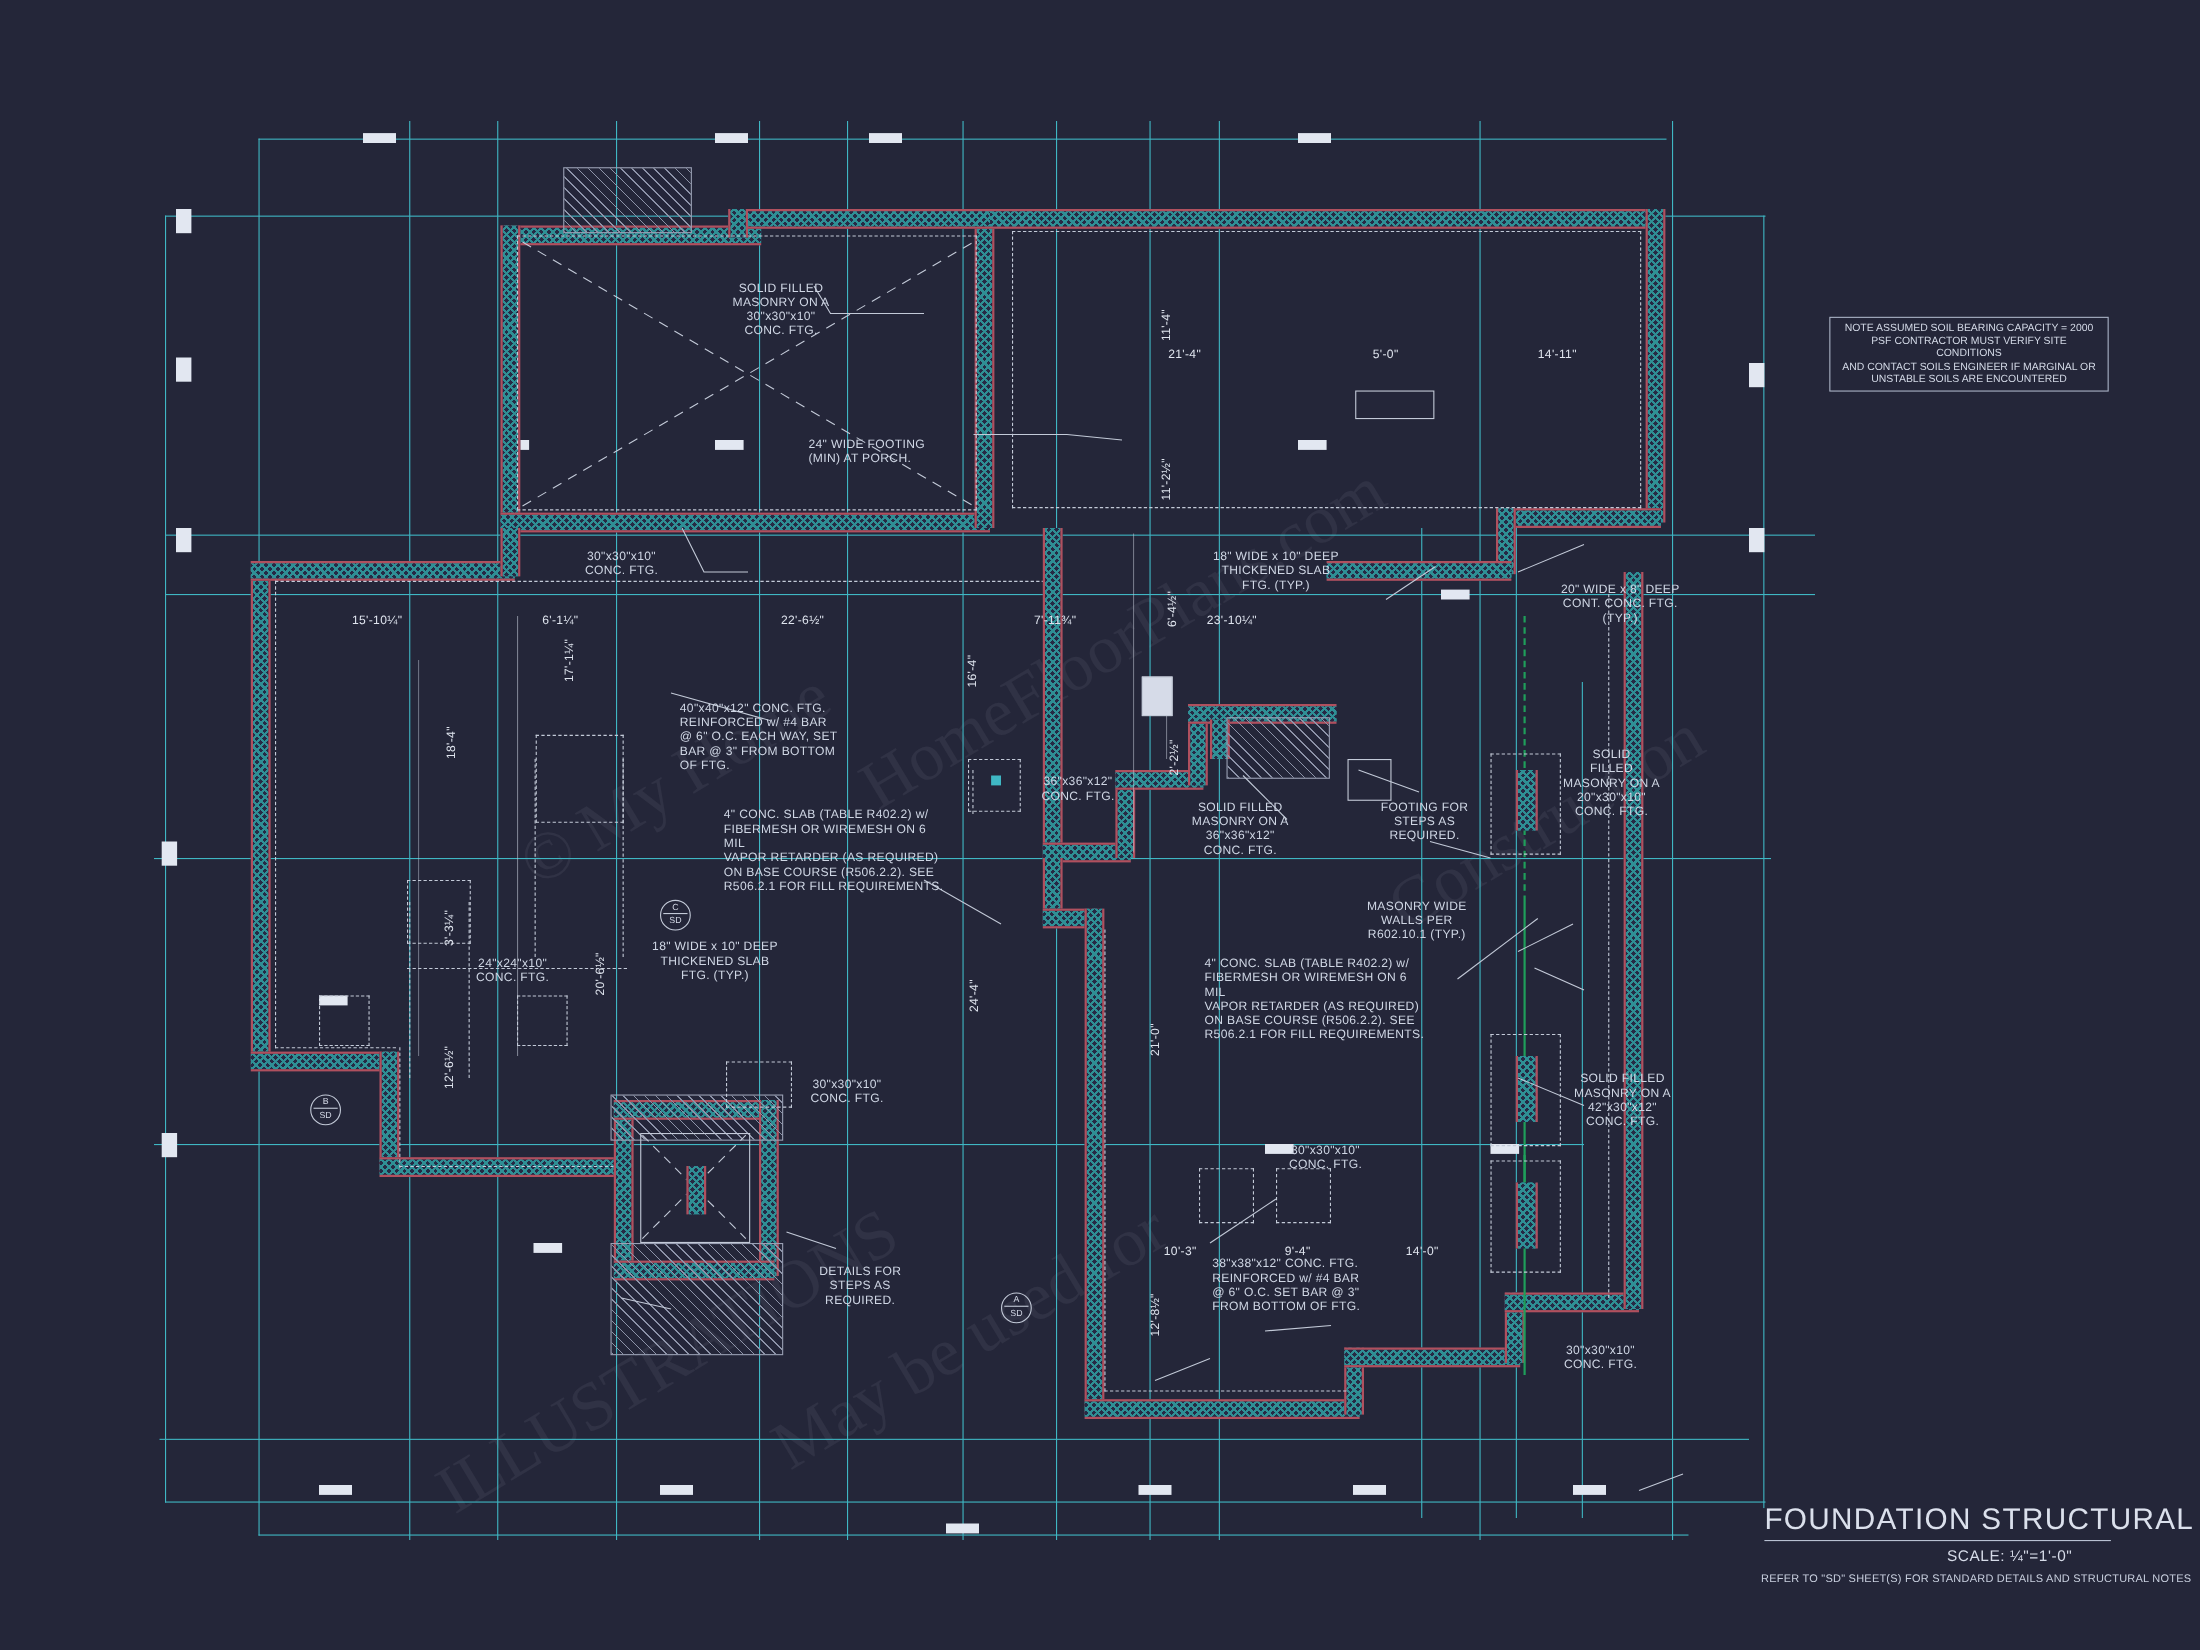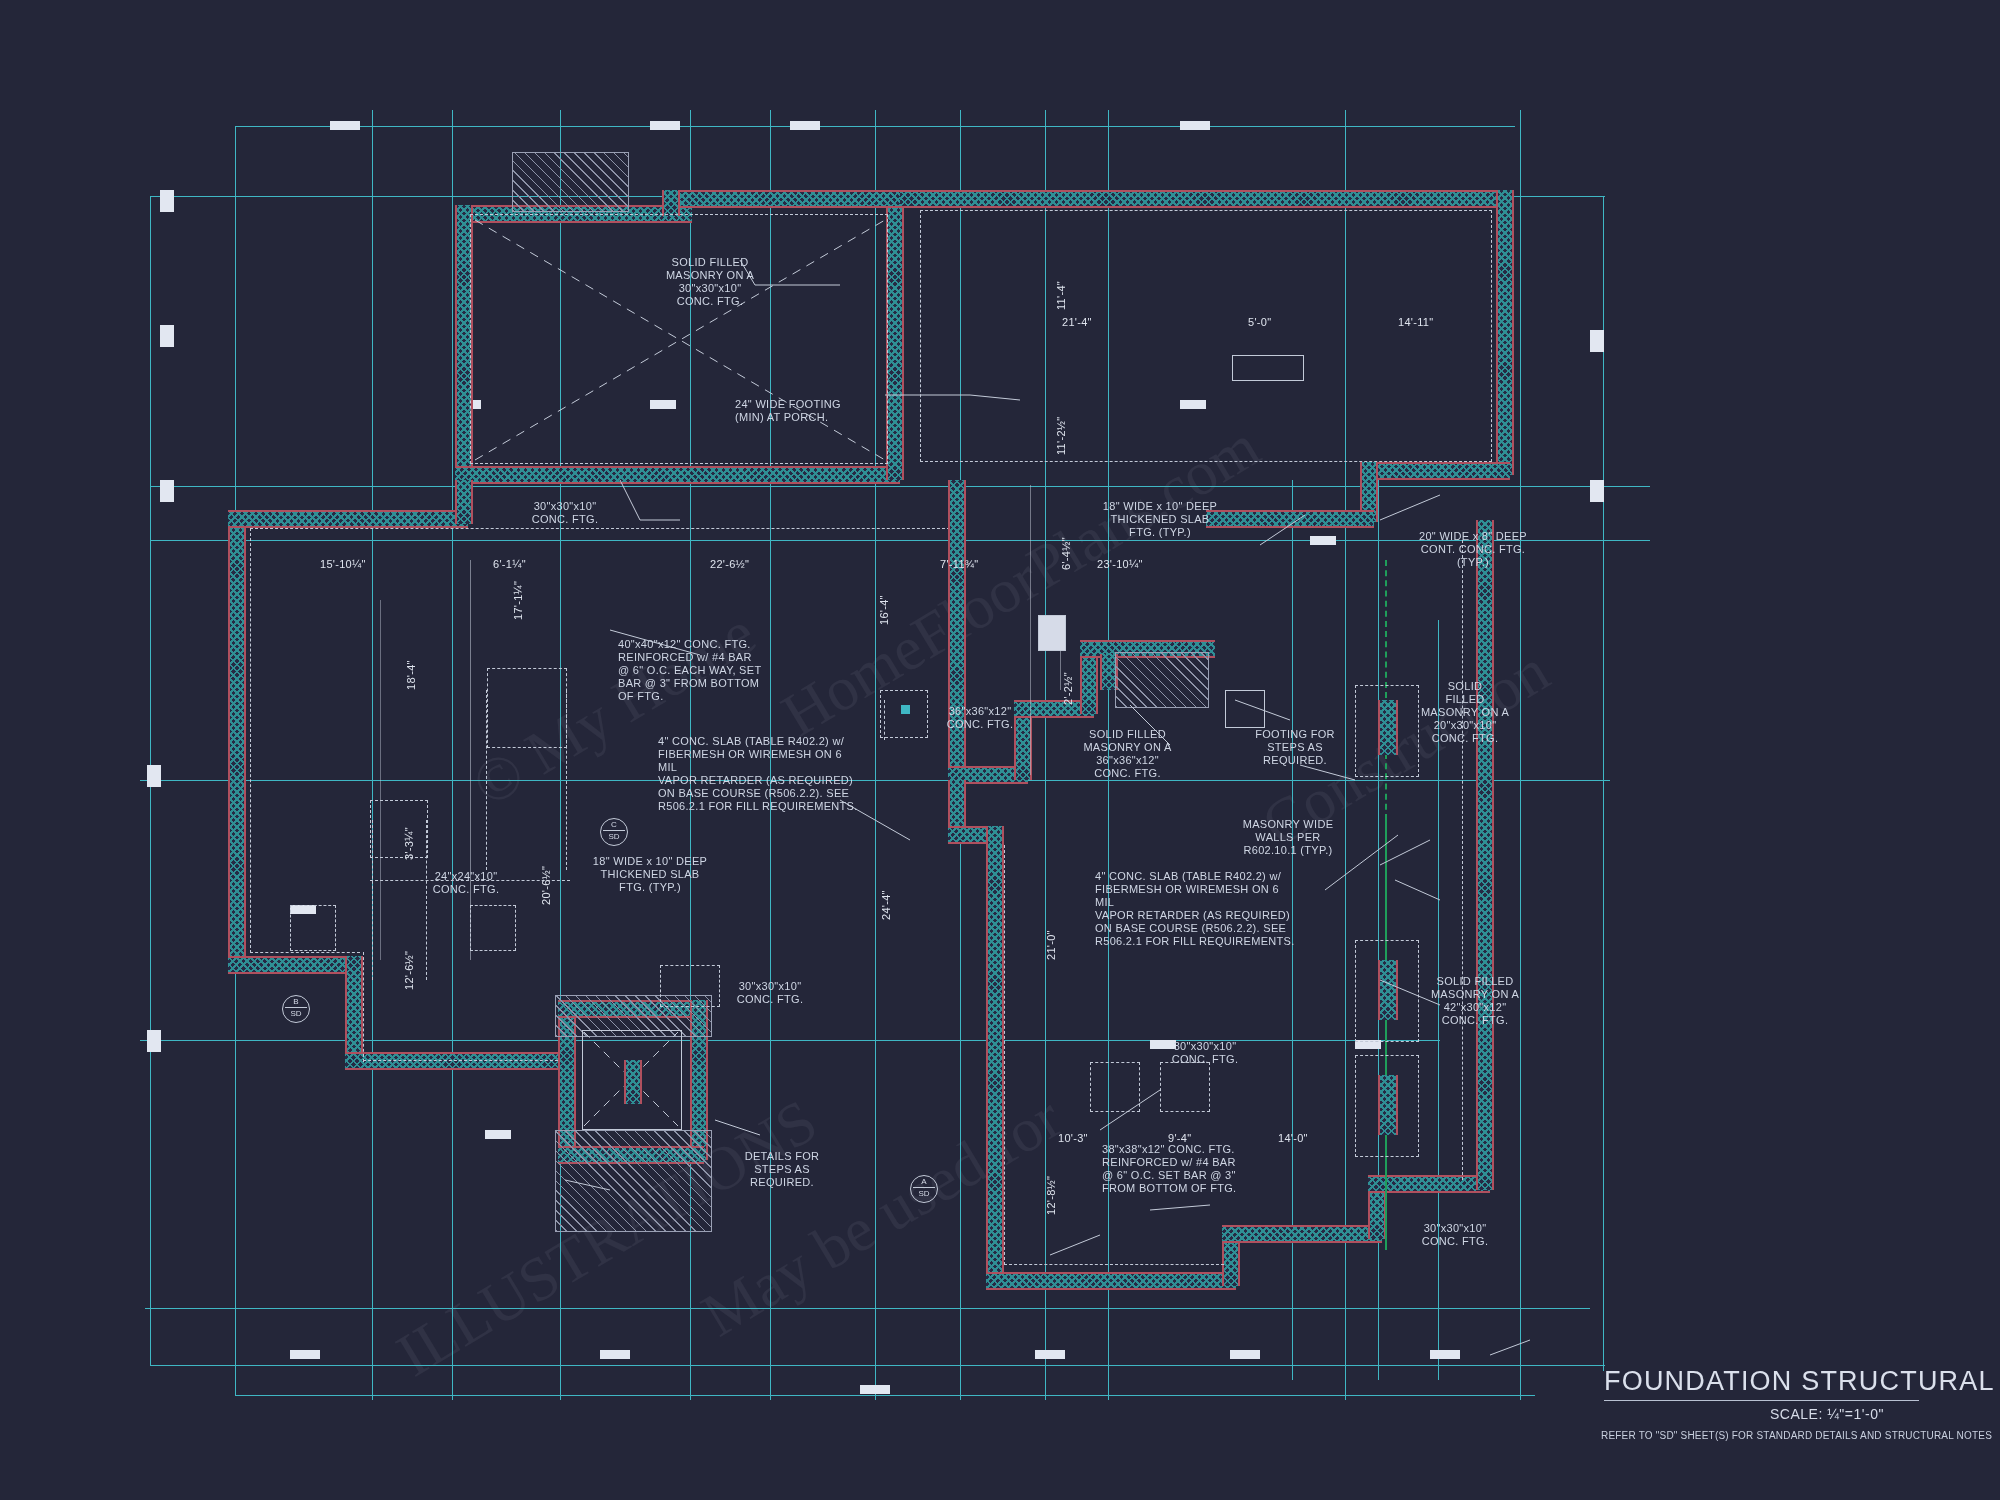--- a/index.html
+++ b/index.html
@@ -388,19 +388,23 @@
     <span>B</span>
     <div class="hr"></div>
     <span>SD</span>
   </div>
   <div class="bub" style="left:910px;top:1175px;">
     <span>A</span>
     <div class="hr"></div>
     <span>SD</span>
   </div>
 
+  <div class="soilbox" style="left:1663px;top:288px;width:238px;">NOTE ASSUMED SOIL BEARING CAPACITY = 2000
+PSF CONTRACTOR MUST VERIFY SITE CONDITIONS
+AND CONTACT SOILS ENGINEER IF MARGINAL OR
+UNSTABLE SOILS ARE ENCOUNTERED</div>
 
   <div class="title" style="left:1604px;top:1366px;">FOUNDATION STRUCTURAL PLAN</div>
   <div class="title-ul" style="left:1604px;top:1400px;width:315px;"></div>
   <div class="subtitle" style="left:1770px;top:1406px;">SCALE: ¼"=1'-0"</div>
   <div class="subsub" style="left:1601px;top:1430px;">REFER TO "SD" SHEET(S) FOR STANDARD DETAILS AND STRUCTURAL NOTES</div>
 
 </div>
 
 </body></html>

